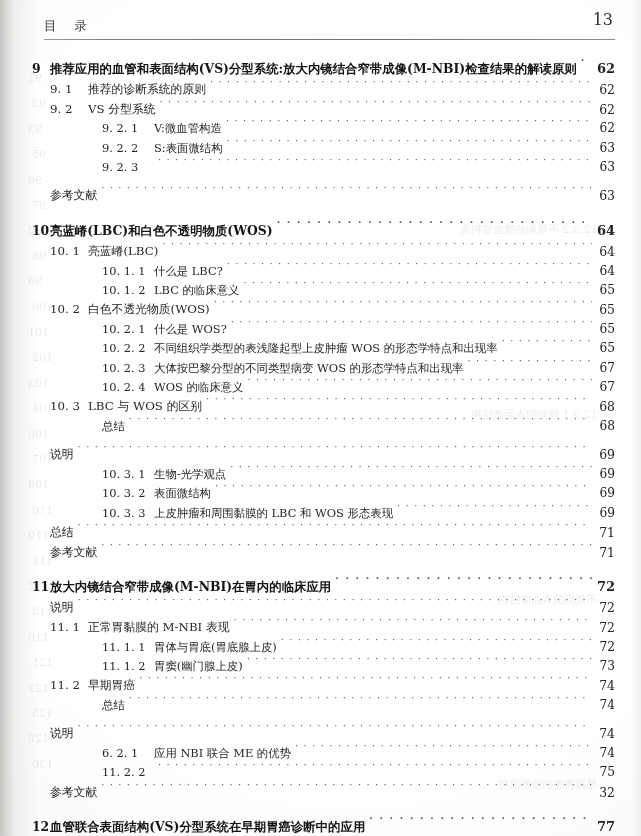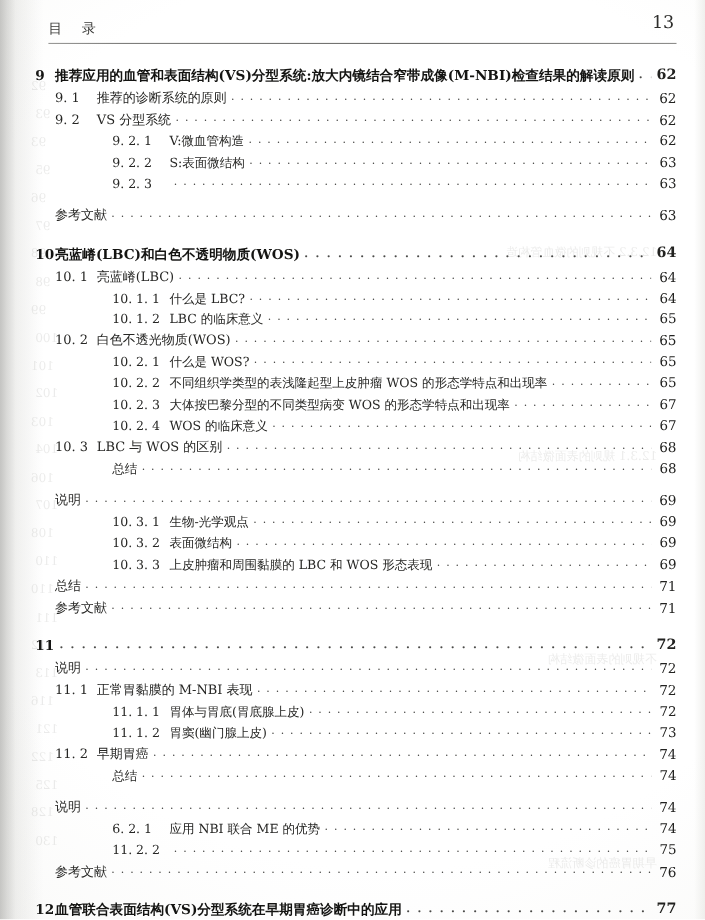--- a/index.html
+++ b/index.html
@@ -88,21 +88,21 @@
   
   #toc {
     position: absolute;
     left: 26px;
     right: 26px;
     top: 46px;
     bottom: 0;
   }
   .row {
     display: flex;
-    align-items: flex-end;
+    align-items: flex-start;
     width: 100%;
     color: #262624;
     white-space: nowrap;
   }
   .num {
     flex: 0 0 auto;
     text-align: left;
   }
   .label {
     flex: 0 0 auto;
@@ -388,20 +388,21 @@
         <span class="pg">71</span>
       </div>
       <div class="row lv-plain">
         <span class="num"></span>
         <span class="label">参考文献</span>
         <span class="dots">· · · · · · · · · · · · · · · · · · · · · · · · · · · · · · · · · · · · · · · · · · · · · · · · · · · · · · · · · · · · · · · · · · · · · · · · · · · · · · · · · · · · · · · · · · · · · · · · · · · · · · · · · · · · · · · · · · · · · · · · · · · · · · · · · · · · · · · · · · · · · · · · · · · · · · · · · · · · · · · · · · · · · · · · · · · · · · · · · · · · · · · · · · · · · · · · · · · · · · · </span>
         <span class="pg">71</span>
       </div>
       <div class="row lv-chap gap-md">
         <span class="num">11</span>
+        <span class="label">放大内镜结合窄带成像(M-NBI)在胃内的临床应用</span>
         <span class="dots">· · · · · · · · · · · · · · · · · · · · · · · · · · · · · · · · · · · · · · · · · · · · · · · · · · · · · · · · · · · · · · · · · · · · · · · · · · · · · · · · · · · · · · · · · · · · · · · · · · · · · · · · · · · · · · · · · · · · · · · · · · · · · · · · · · · · · · · · · · · · · · · · · · · · · · · · · · · · · · · · · · · · · · · · · · · · · · · · · · · · · · · · · · · · · · · · · · · · · · · </span>
         <span class="pg">72</span>
       </div>
       <div class="row lv-plain">
         <span class="num"></span>
         <span class="label">说明</span>
         <span class="dots">· · · · · · · · · · · · · · · · · · · · · · · · · · · · · · · · · · · · · · · · · · · · · · · · · · · · · · · · · · · · · · · · · · · · · · · · · · · · · · · · · · · · · · · · · · · · · · · · · · · · · · · · · · · · · · · · · · · · · · · · · · · · · · · · · · · · · · · · · · · · · · · · · · · · · · · · · · · · · · · · · · · · · · · · · · · · · · · · · · · · · · · · · · · · · · · · · · · · · · · </span>
         <span class="pg">72</span>
       </div>
       <div class="row lv-part">
@@ -448,21 +449,21 @@
       </div>
       <div class="row lv-sub">
         <span class="num">11. 2. 2</span>
         <span class="dots">· · · · · · · · · · · · · · · · · · · · · · · · · · · · · · · · · · · · · · · · · · · · · · · · · · · · · · · · · · · · · · · · · · · · · · · · · · · · · · · · · · · · · · · · · · · · · · · · · · · · · · · · · · · · · · · · · · · · · · · · · · · · · · · · · · · · · · · · · · · · · · · · · · · · · · · · · · · · · · · · · · · · · · · · · · · · · · · · · · · · · · · · · · · · · · · · · · · · · · · </span>
         <span class="pg">75</span>
       </div>
       <div class="row lv-plain">
         <span class="num"></span>
         <span class="label">参考文献</span>
         <span class="dots">· · · · · · · · · · · · · · · · · · · · · · · · · · · · · · · · · · · · · · · · · · · · · · · · · · · · · · · · · · · · · · · · · · · · · · · · · · · · · · · · · · · · · · · · · · · · · · · · · · · · · · · · · · · · · · · · · · · · · · · · · · · · · · · · · · · · · · · · · · · · · · · · · · · · · · · · · · · · · · · · · · · · · · · · · · · · · · · · · · · · · · · · · · · · · · · · · · · · · · · </span>
-        <span class="pg">76</span>
+        <span class="pg">32</span>
       </div>
       <div class="row lv-chap gap-md">
         <span class="num">12</span>
         <span class="label">血管联合表面结构(VS)分型系统在早期胃癌诊断中的应用</span>
         <span class="dots">· · · · · · · · · · · · · · · · · · · · · · · · · · · · · · · · · · · · · · · · · · · · · · · · · · · · · · · · · · · · · · · · · · · · · · · · · · · · · · · · · · · · · · · · · · · · · · · · · · · · · · · · · · · · · · · · · · · · · · · · · · · · · · · · · · · · · · · · · · · · · · · · · · · · · · · · · · · · · · · · · · · · · · · · · · · · · · · · · · · · · · · · · · · · · · · · · · · · · · · </span>
         <span class="pg">77</span>
       </div>
     </div>
 
   <div id="gutter-shadow"></div>

